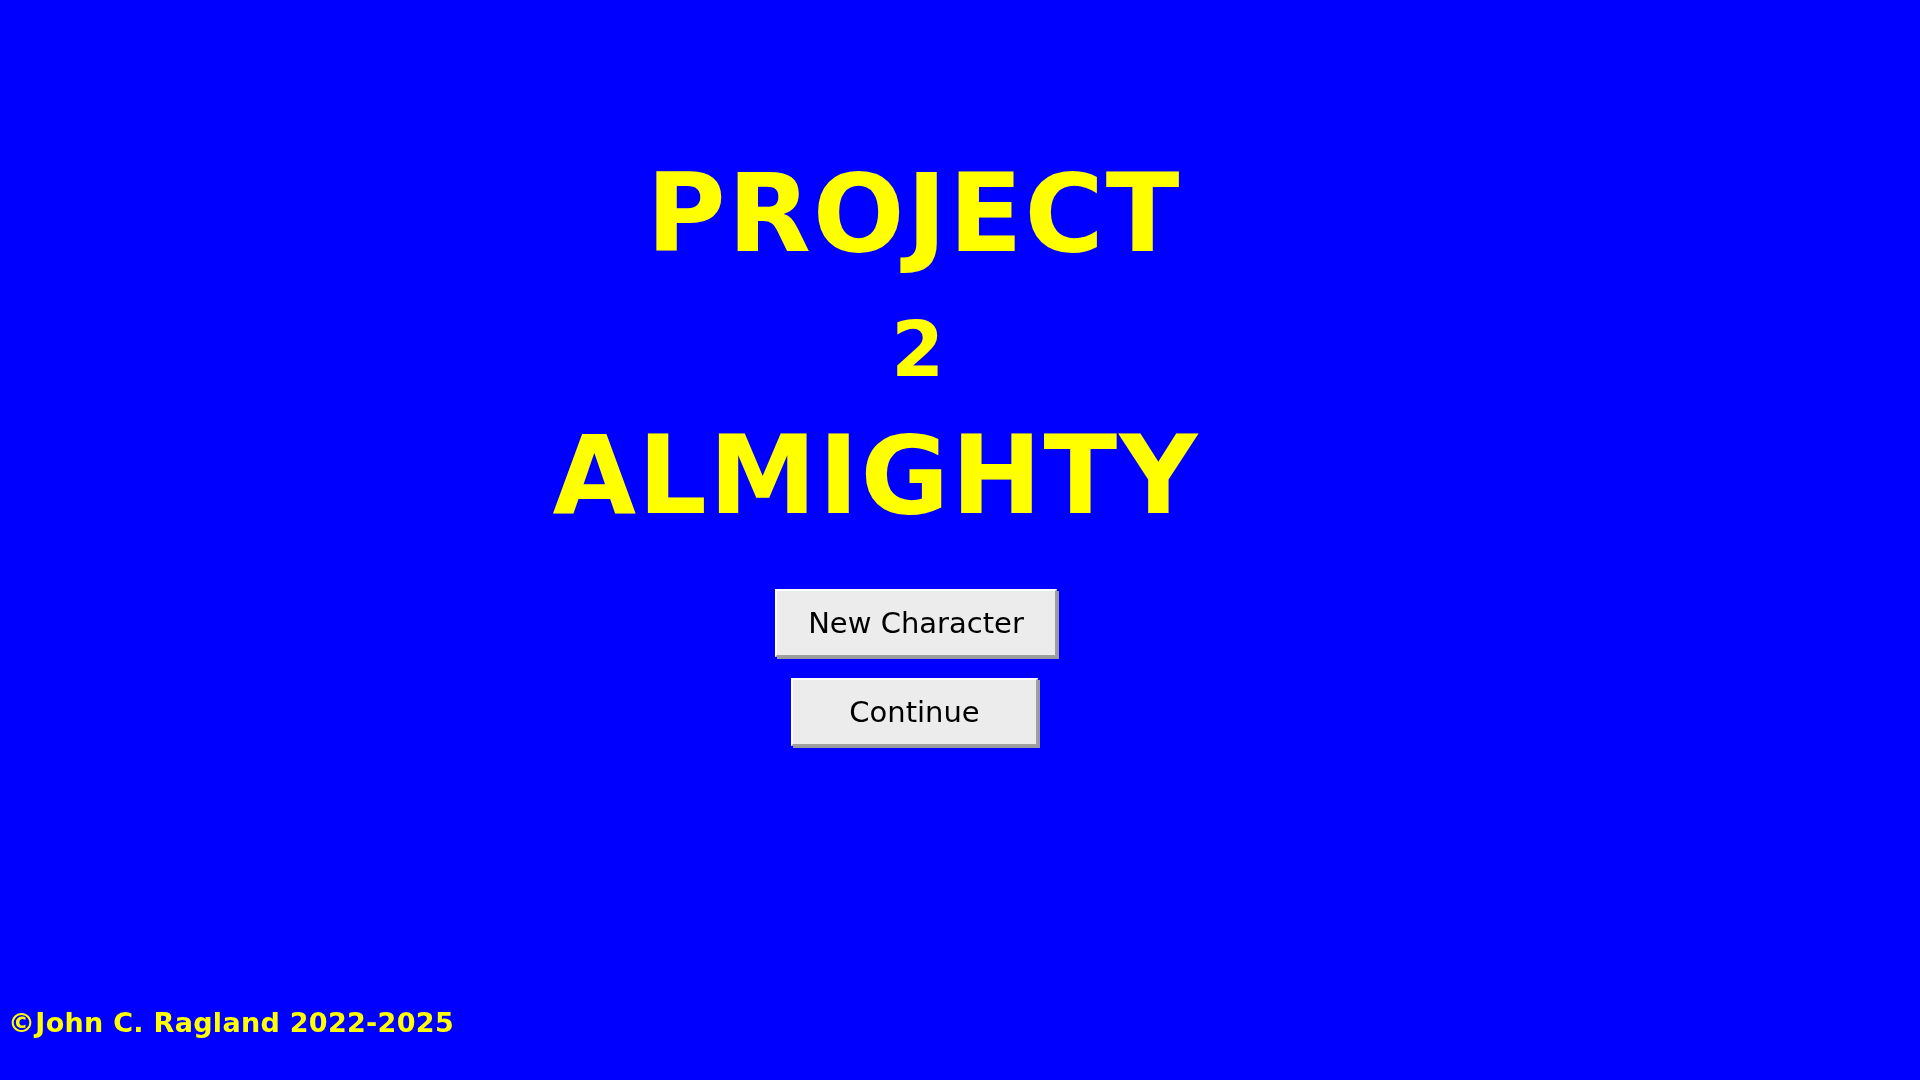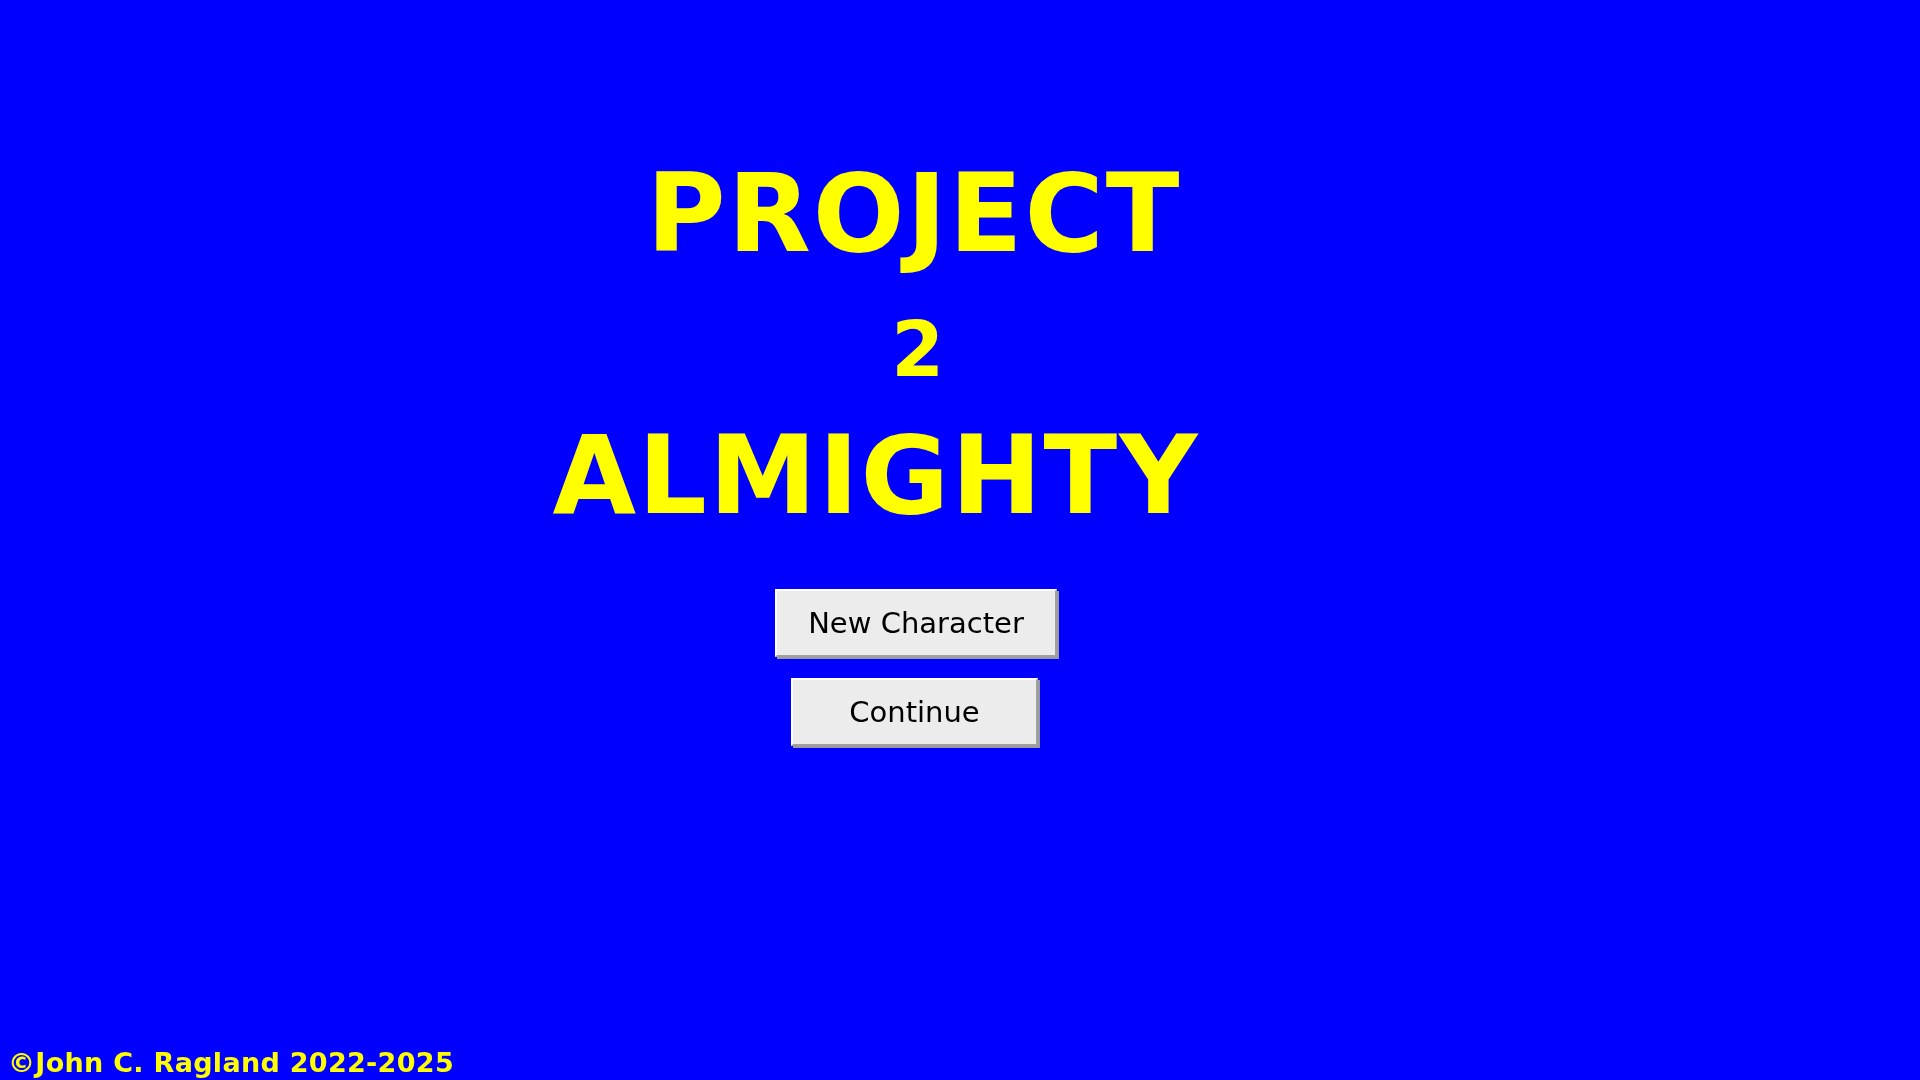--- a/index.html
+++ b/index.html
@@ -99,21 +99,20 @@
   #copyright {
     position: absolute;
     left: 8px;
     top: 1007px;
     color: #ffff00;
     font-family: "DejaVu Sans", sans-serif;
     font-weight: bold;
     font-size: 27px;
     letter-spacing: 0.3px;
     white-space: nowrap;
-    margin-top: 40px;
   }
 </style>
 </head>
 <body>
 
 <div id="title-screen">
 
   <div class="title-line" id="title-line-1">PROJECT</div>
 
   <div class="title-line" id="title-line-2">2</div>

